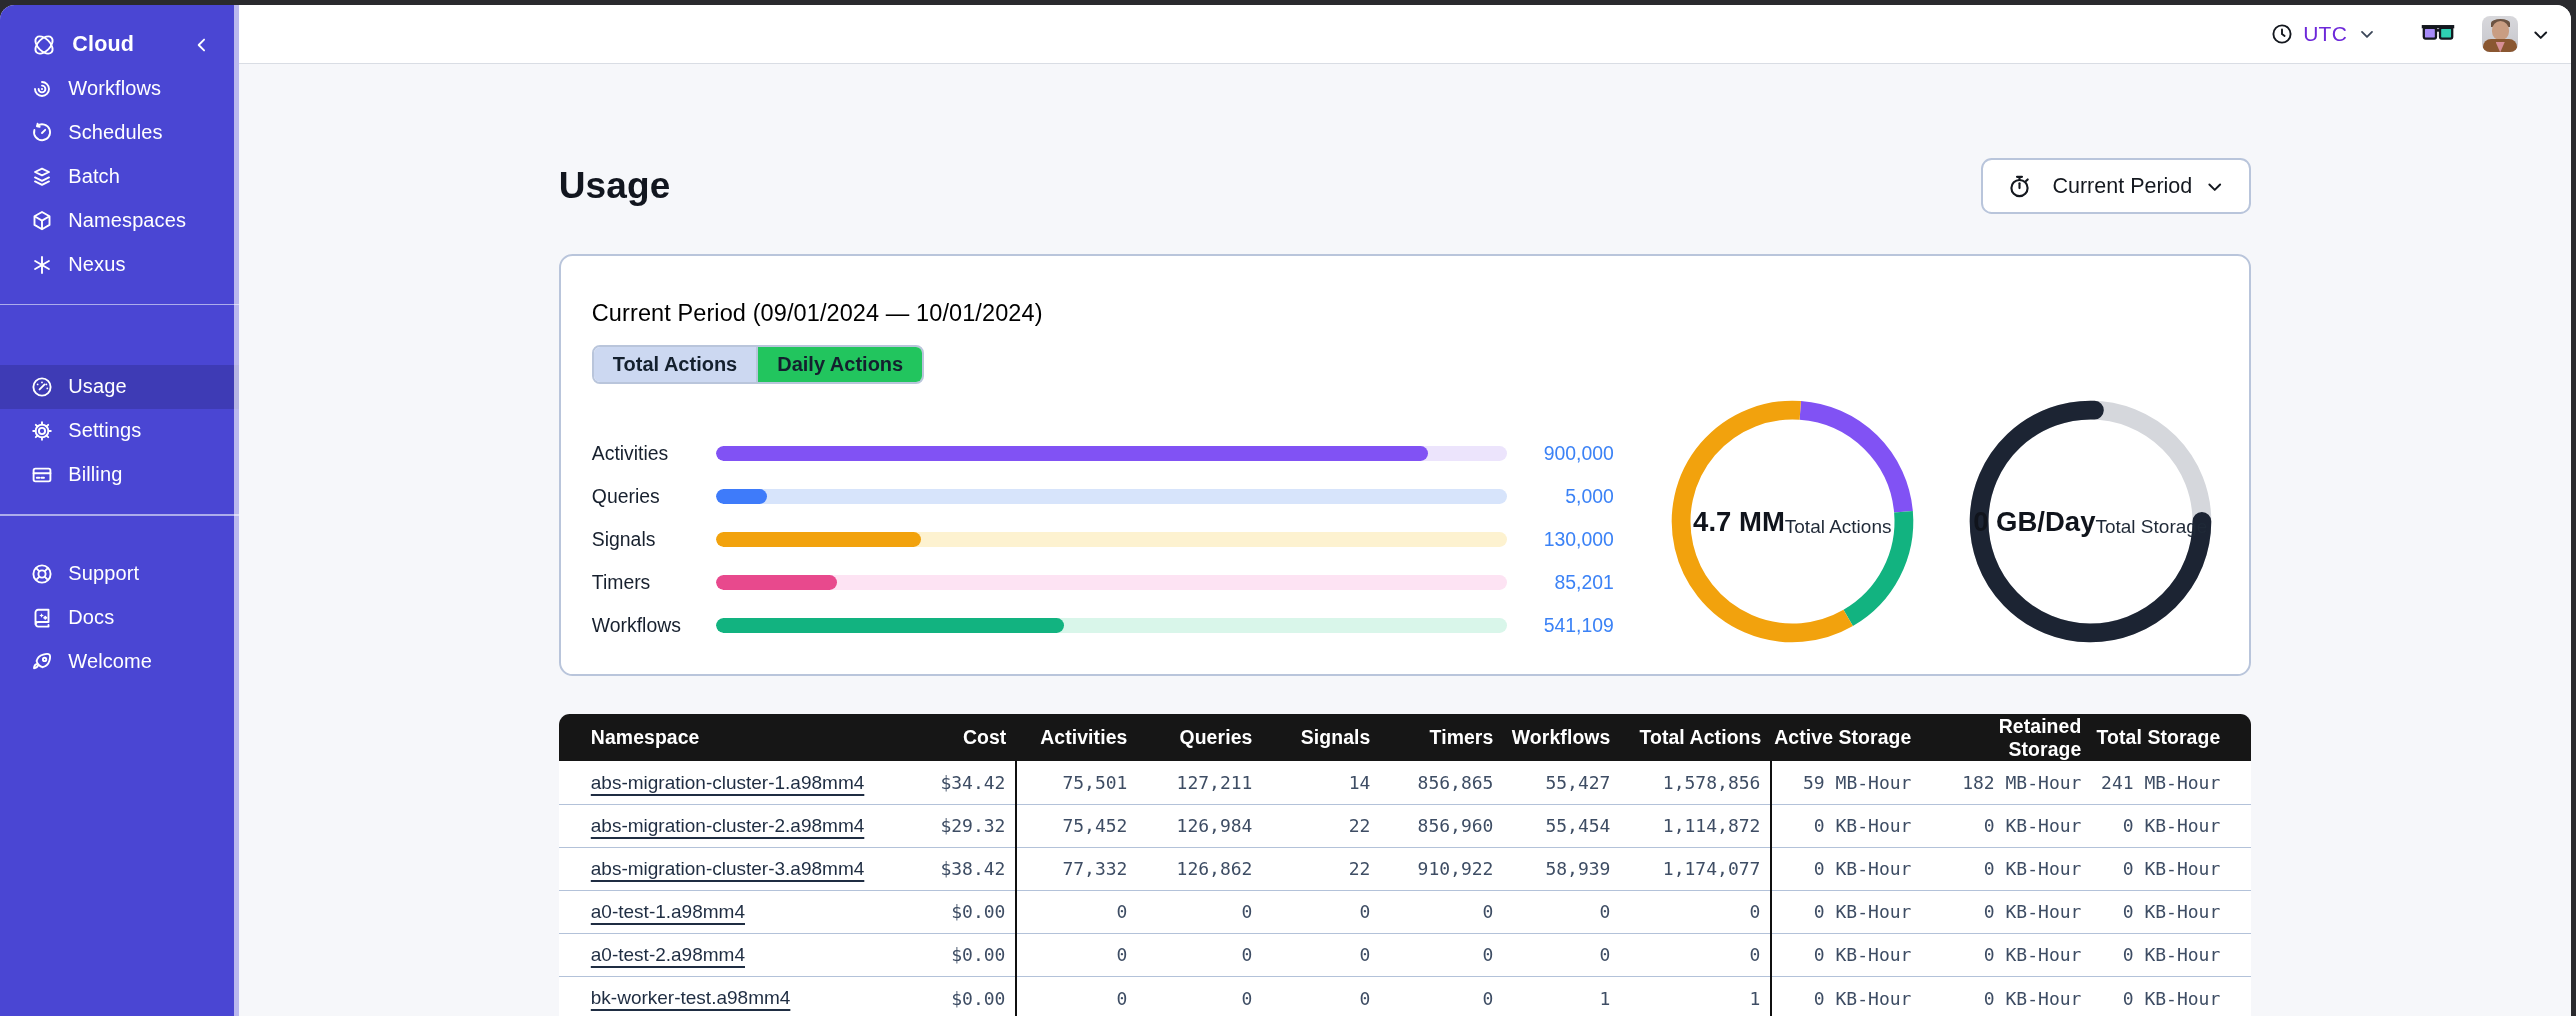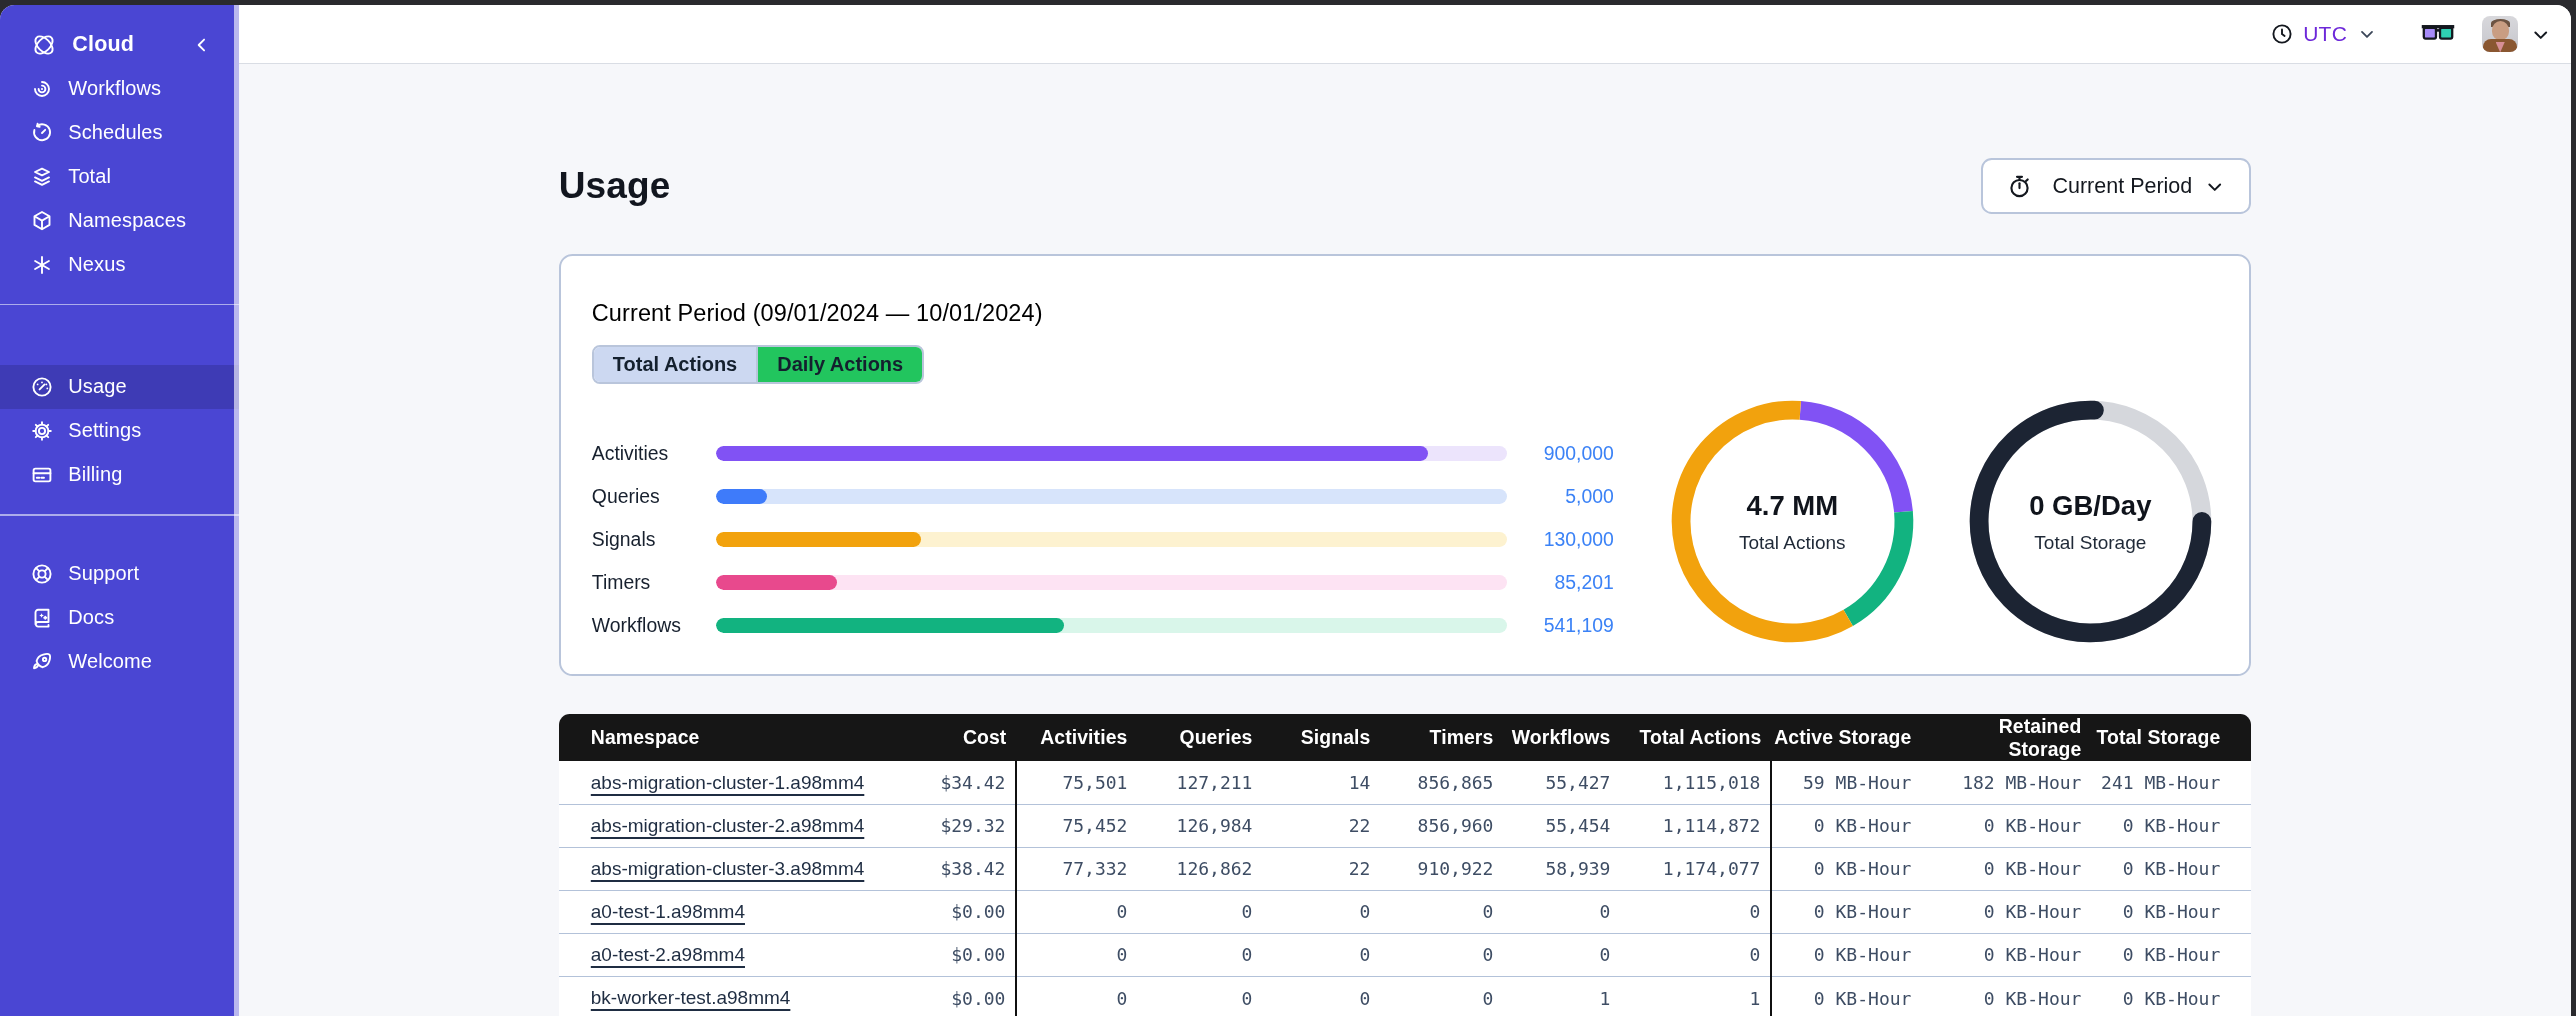--- a/index.html
+++ b/index.html
@@ -66,21 +66,21 @@
   .bars-block { width:1026px; margin-top:48px; }
   .bar-row { display:flex; align-items:center; height:43px; }
   .bar-label { width:124px; font-size:19.4px; color:#17202e; }
   .bar-track { flex:1; height:14.8px; border-radius:7.4px; position:relative; overflow:hidden; }
   .bar-fill { position:absolute; left:0; top:0; bottom:0; border-radius:7.4px; }
   .bar-value { width:107px; text-align:right; font-size:19.4px; color:#3b82f6; }
 
   .donuts-block { display:flex; gap:43px; margin-left:51px; margin-top:10.7px; }
   .donut { width:255px; height:255px; position:relative; }
   .donut svg { position:absolute; inset:0; }
-  .donut-center { position:absolute; inset:0; display:flex; flex-direction:column;
+  .donut-center { position:absolute; inset:0; display:flex; 
     align-items:center; justify-content:center; text-align:right; }
   .donut-value { font-size:27.5px; font-weight:600; color:#10141c; }
   .donut-label { font-size:19px; color:#1f2937; margin-top:9.4px; }
 
   
   .table-wrap { margin-top:38px; border-radius:10.7px 10.7px 0 0; overflow:hidden; }
   table.usage { width:1692px; border-collapse:collapse; table-layout:fixed; }
   table.usage thead th { background:#161616; color:#fff; height:47px; font-size:19.4px;
     font-weight:600; text-align:right; padding:0 9.4px 0 0; letter-spacing:0.1px; }
   table.usage thead th:first-child { text-align:left; padding-left:32px; }
@@ -140,21 +140,21 @@
       <span class="label">Schedules</span>
     </div>
     <div class="nav-item">
       <span class="icon">
         <svg class="ic" width="24" height="24" viewBox="0 0 24 24" fill="none" stroke="#fff" stroke-width="1.9" stroke-linecap="round" stroke-linejoin="round">
           <path d="M12 3.6 l7 3.4 -7 3.4 -7 -3.4 z"></path>
           <path d="M5 12.4 l7 3.4 7 -3.4"></path>
           <path d="M5 16.4 l7 3.4 7 -3.4"></path>
         </svg>
       </span>
-      <span class="label">Total</span>
+      <span class="label">Batch</span>
     </div>
     <div class="nav-item">
       <span class="icon">
         <svg class="ic" width="24" height="24" viewBox="0 0 24 24" fill="none" stroke="#fff" stroke-width="1.9" stroke-linejoin="round">
           <path d="M12 3 l7.5 4.3 v8.6 L12 20.2 4.5 15.9 V7.3 z"></path>
           <path d="M4.5 7.3 L12 11.6 l7.5 -4.3"></path>
           <path d="M12 11.6 V20.2"></path>
         </svg>
       </span>
       <span class="label">Namespaces</span>
@@ -411,21 +411,21 @@
             </thead>
             <tbody>
                 <tr>
                   <td><a class="ns-link" href="#">abs-migration-cluster-1.a98mm4</a></td>
                   <td>$34.42</td>
                   <td>75,501</td>
                   <td>127,211</td>
                   <td>14</td>
                   <td>856,865</td>
                   <td>55,427</td>
-                  <td>1,115,018</td>
+                  <td>1,578,856</td>
                   <td>59 MB-Hour</td>
                   <td>182 MB-Hour</td>
                   <td>241 MB-Hour</td>
                 </tr>
                 <tr>
                   <td><a class="ns-link" href="#">abs-migration-cluster-2.a98mm4</a></td>
                   <td>$29.32</td>
                   <td>75,452</td>
                   <td>126,984</td>
                   <td>22</td>

